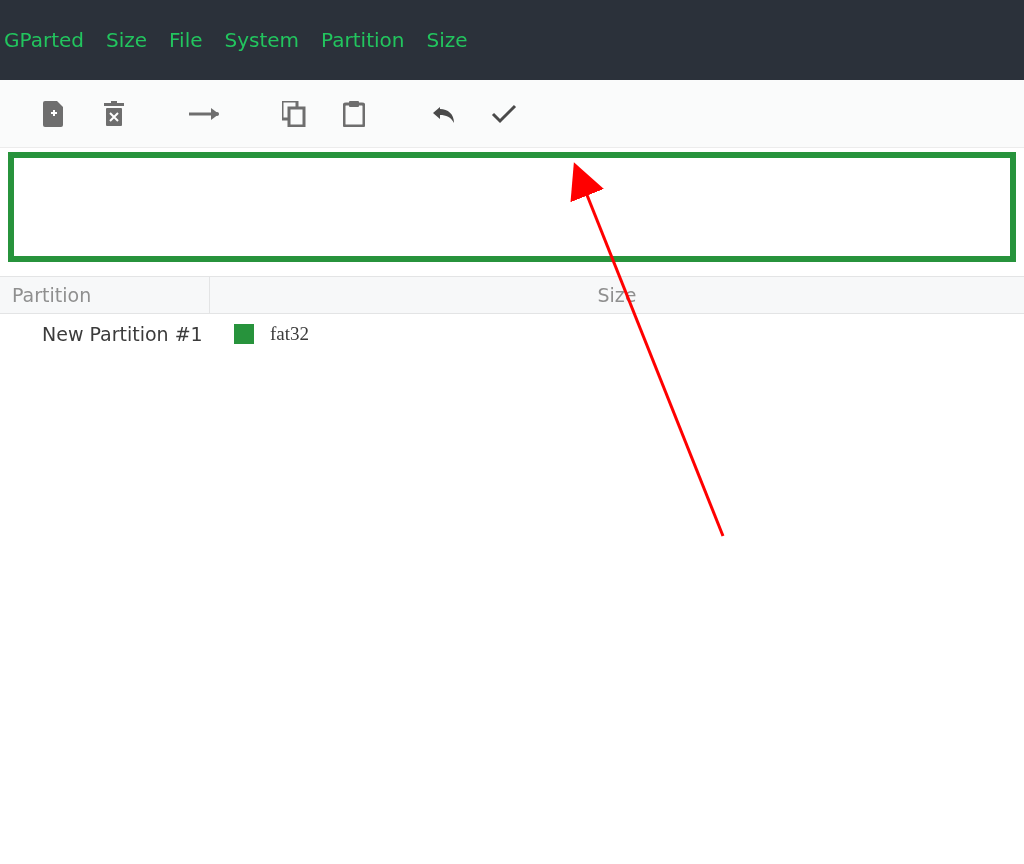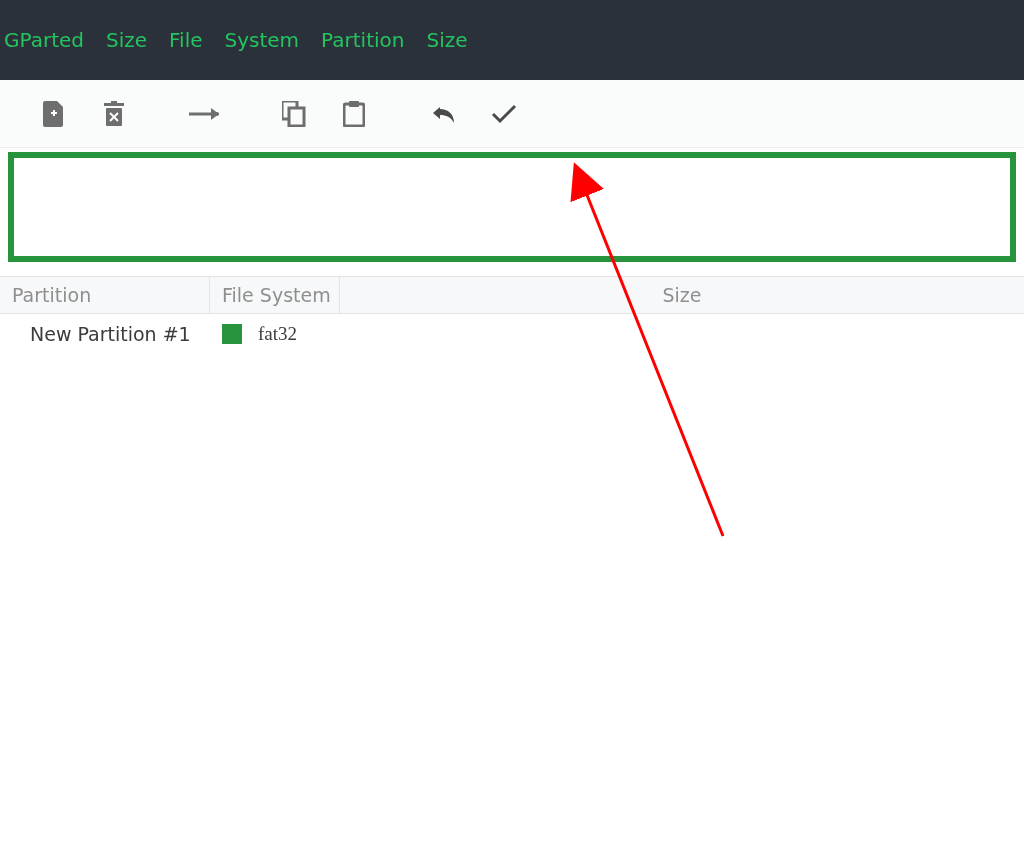--- a/index.html
+++ b/index.html
@@ -87,20 +87,21 @@
   .hdr .cell:last-child { border-right: none; justify-content: center; padding-left: 0; }
   .col-partition { width: 210px; }
   .col-fs        { width: 130px; }
   .col-size      { flex: 1; }
 
   .row {
     display: flex;
     height: 40px;
     color: #3b3b3b;
     font-size: 19px;
+    margin-left: 12px;
   }
   .row .cell { display: flex; align-items: center; padding-left: 12px; box-sizing: border-box; }
   .row .col-partition { padding-left: 30px; }
   .row .fs-swatch {
     width: 20px; height: 20px; background: #27933c;
   }
   .row .fs-label { margin-left: 16px; font-family: Liberation Serif, serif; }
 
   
   .arrow-wrap {
@@ -182,21 +183,20 @@
   </span>
 </div>
 
 <div class="disk-outer">
   <div class="disk-box"></div>
 </div>
 
 <div class="ptable">
   <div class="hdr">
     <div class="cell col-partition">Partition</div>
-    <div class="cell col-fs">File System</div>
     <div class="cell col-size">Size</div>
   </div>
 
   <div class="row">
     <div class="cell col-partition">New Partition #1</div>
     <div class="cell col-fs">
       <span class="fs-swatch"></span>
       <span class="fs-label">fat32</span>
     </div>
     <div class="cell col-size"></div>

